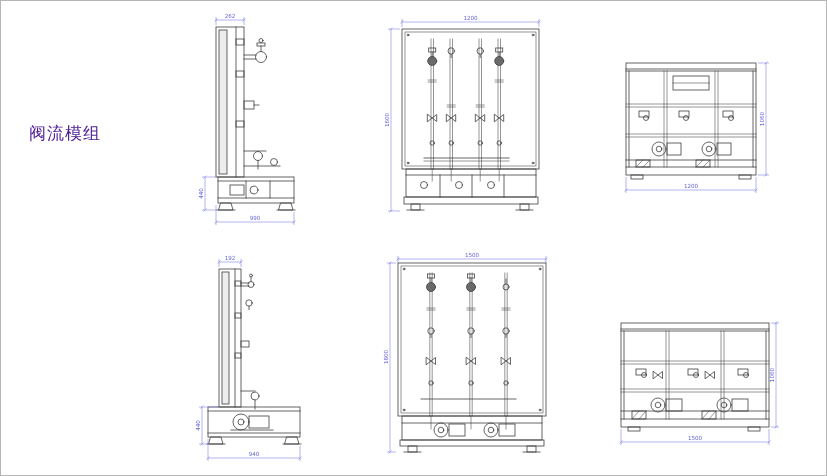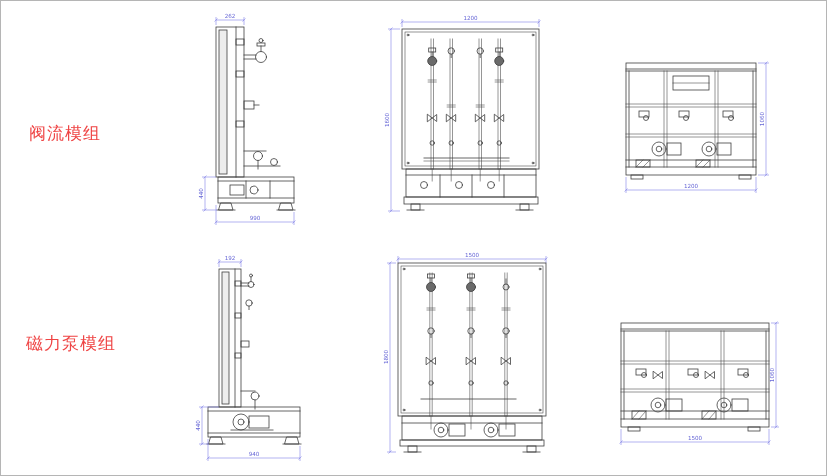--- a/index.html
+++ b/index.html
@@ -2,21 +2,21 @@
 <html><head>
 <meta charset="utf-8">
 <style>
   html,body{margin:0;padding:0;background:#e8e8e8;}
   #canvas{
     position:relative;width:827px;height:476px;background:#ffffff;
     border:1px solid #b5b5b5;box-sizing:border-box;overflow:hidden;
     font-family:"DejaVu Sans","Liberation Sans",sans-serif;
   }
   .module-label{
-    position:absolute;font-size:17px;color:#ef4444;letter-spacing:1px;
+    position:absolute;font-size:17px;color:#4c1d95;letter-spacing:1px;
     font-family:"DejaVu Sans","Liberation Sans",sans-serif;
   }
   svg.draw{position:absolute;overflow:visible;}
   .ln{stroke:#3f3f3f;stroke-width:0.8;fill:none;stroke-linecap:square;}
   .thin{stroke-width:0.55;}
   .dim-ln{stroke:#8282e8;stroke-width:0.6;fill:none;}
   .dim-txt{
     fill:#6666d6;font-size:5.6px;stroke:none;
     font-family:"DejaVu Sans","Liberation Sans",sans-serif;
   }
@@ -46,21 +46,20 @@
           <rect x="-3.5" y="-13" width="7" height="4"></rect>
         </g>
       <g id="pump">
           <circle r="7"></circle>
           <circle r="2.8"></circle>
         </g>
     </defs>
   </svg>
 
   <div class="module-label" style="left:28px;top:121px">阀流模组</div>
-  <div class="module-label" style="left:25px;top:331px">磁力泵模组</div>
 
   <svg class="draw" style="left:185px;top:8px" width="130" height="232" viewBox="0 0 130 232">
     <g>
       <line class="dim-ln" x1="30" y1="16" x2="30" y2="8"></line>
         <line class="dim-ln" x1="58" y1="16" x2="58" y2="8"></line>
       <line class="dim-ln" x1="30" y1="11" x2="58" y2="11"></line>
       <path class="dim-ln" d="M28.5,12.5 L31.5,9.5 M56.5,12.5 L59.5,9.5"></path>
       <text class="dim-txt" x="44" y="8.5" text-anchor="middle">262</text>
     </g>
     <g class="ln">

